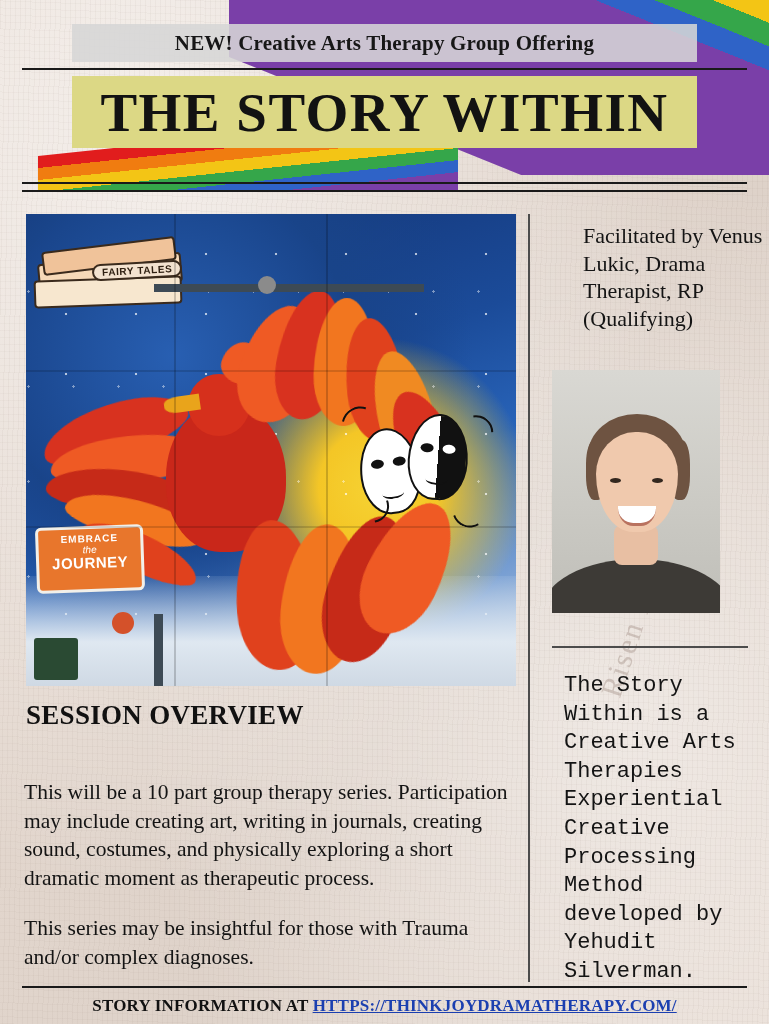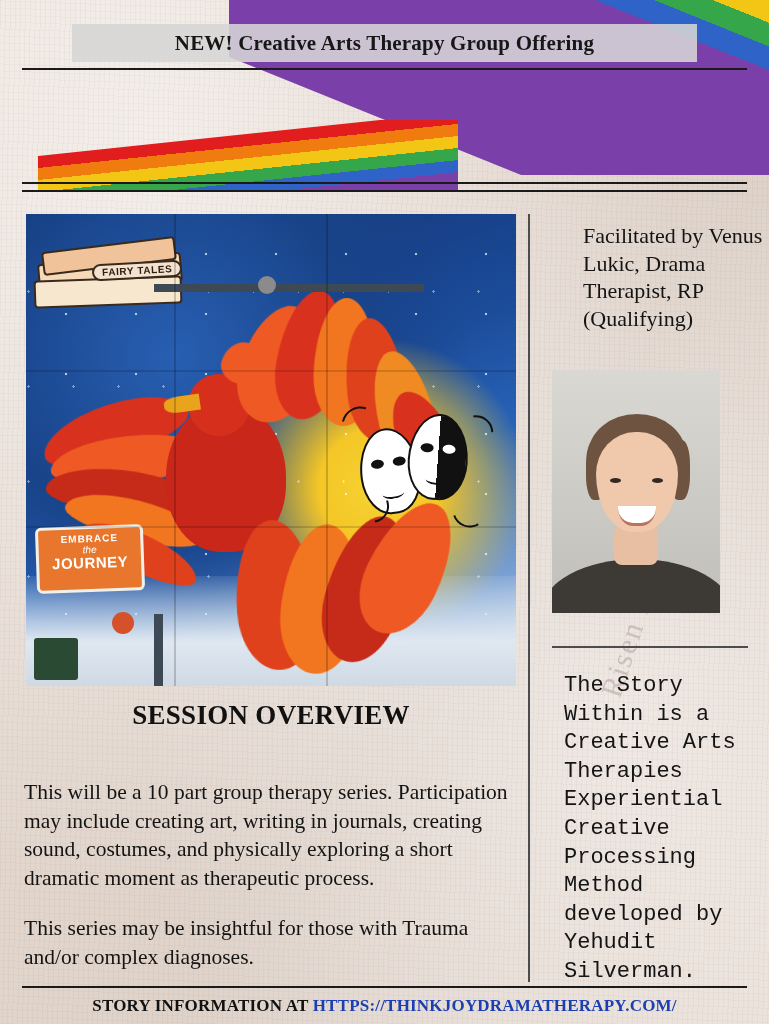--- a/index.html
+++ b/index.html
@@ -319,21 +319,21 @@
   }
 
   .post { position: absolute; background: #3d4a55; }
 
   
   .overview-title {
     position: absolute;
     left: 26px;
     top: 700px;
     width: 490px;
-    text-align: center;
+    text-align: left;
     font-family: "Liberation Serif", serif;
     font-weight: bold;
     font-size: 27px;
     color: #111;
     letter-spacing: 0.3px;
   }
   .overview-body {
     position: absolute;
     left: 24px;
     top: 778px;
@@ -460,20 +460,21 @@
     width: 769px;
     text-align: center;
     font-family: "Liberation Serif", serif;
     font-weight: bold;
     font-size: 17px;
     color: #111;
     letter-spacing: 0.2px;
   }
   .footer .url {
     color: #1b3fb0;
+    text-decoration: underline;
     text-align: right;
   }
 </style>
 </head>
 <body>
 
 <div class="poster">
 
   <div class="paper-texture"></div>
   <div class="watermark">Risen From Sister</div>
@@ -485,20 +486,23 @@
   <div class="kicker">
     <span class="kicker-text">NEW! Creative Arts Therapy Group Offering</span>
   </div>
 
   <div class="rule r1"></div>
 
   <div class="rainbow-mid">
     <div class="band2"></div>
   </div>
 
+  <div class="title-box">
+    <span class="title-text">THE STORY WITHIN</span>
+  </div>
 
   <div class="rule r2"></div>
   <div class="rule r3"></div>
 
   <div class="divider-v"></div>
 
   <div class="artwork">
     <div class="art-sky"></div>
     <div class="art-stars"></div>
     <div class="art-snow"></div>

